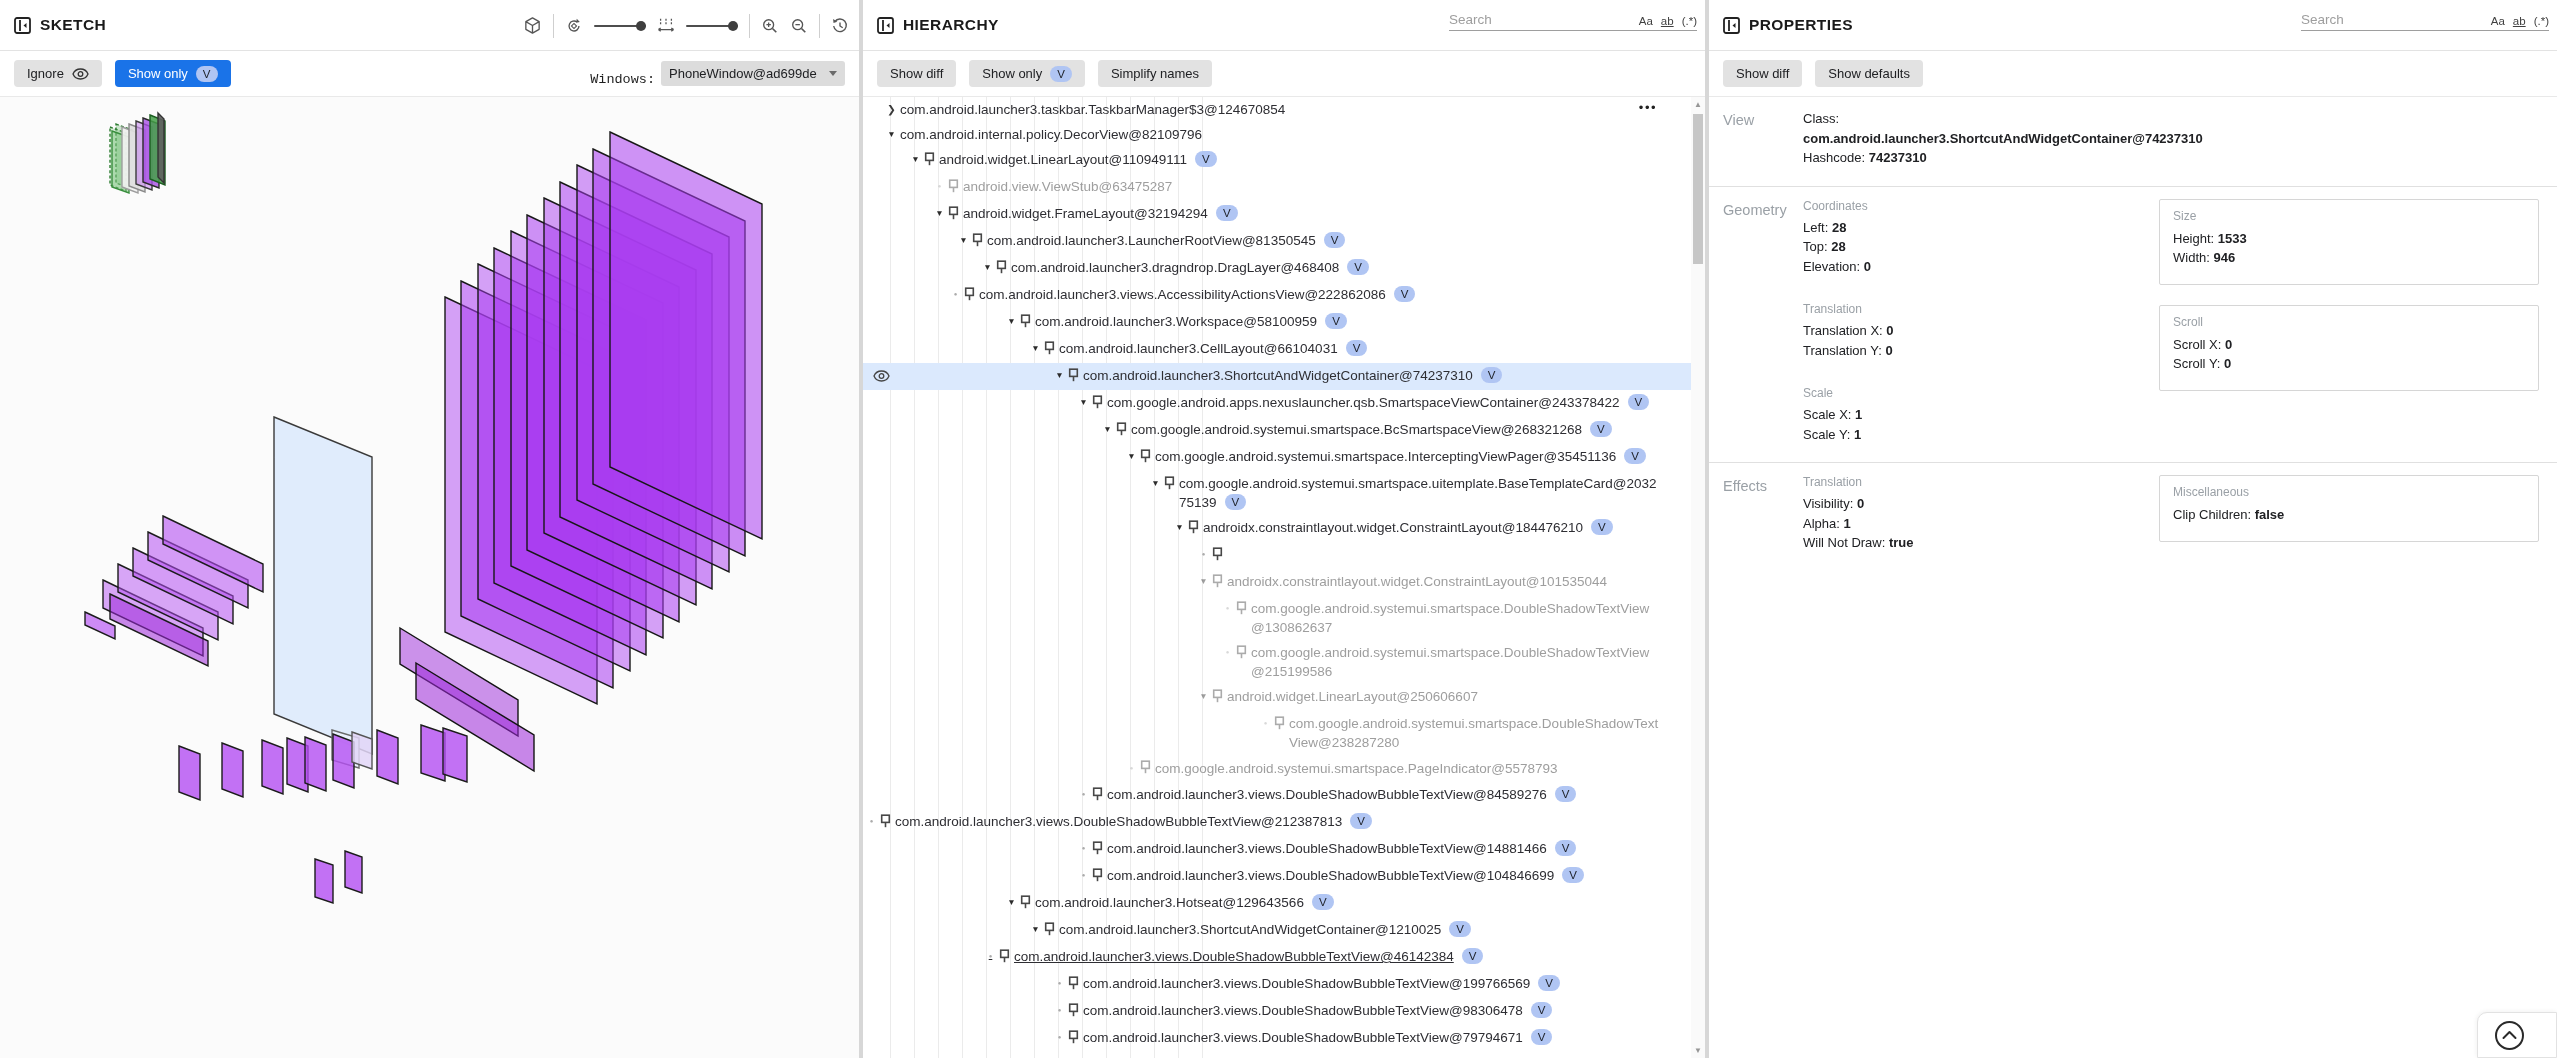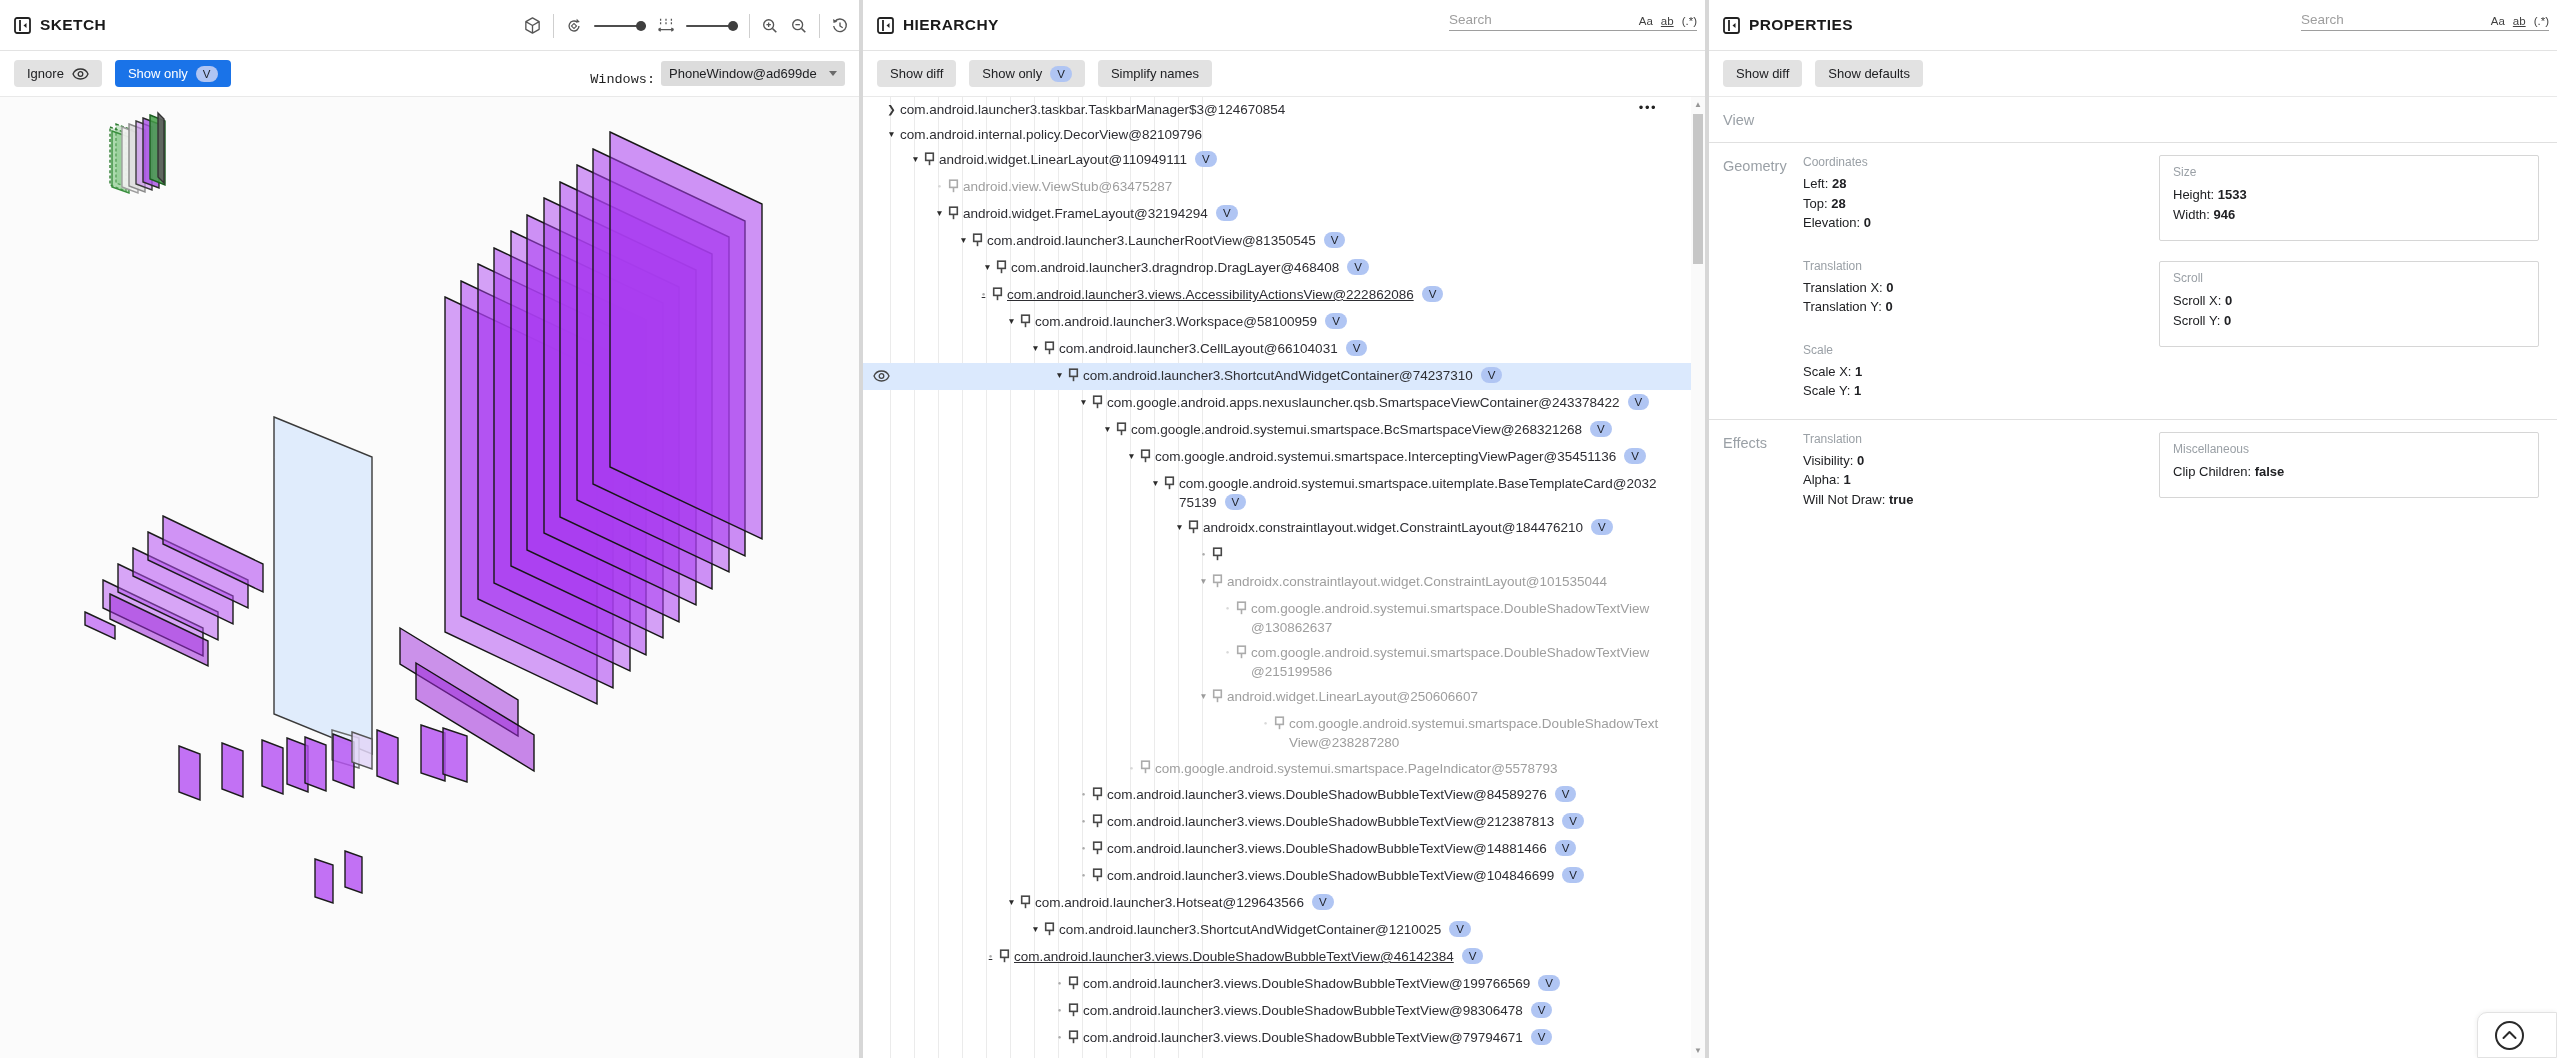--- a/index.html
+++ b/index.html
@@ -315,21 +315,21 @@
           <span class="tlabel">com.android.launcher3.LauncherRootView@81350545<span class="badge">V</span></span>
         </div>
         <div class="trow" style="padding-left: 116px;">
           <span class="arw expanded">▼</span>
           <span class="pin"><svg width="11" height="14" viewBox="0 0 11 14">
               <rect x="1.7" y="1.2" width="7.6" height="7.2" fill="none" stroke="#474747" stroke-width="1.6"></rect>
               <line x1="5.5" y1="8.4" x2="5.5" y2="13.2" stroke="#474747" stroke-width="1.6"></line>
             </svg></span>
           <span class="tlabel">com.android.launcher3.dragndrop.DragLayer@468408<span class="badge">V</span></span>
         </div>
-        <div class="trow" style="padding-left: 112px; text-decoration: underline;">
+        <div class="trow" style="padding-left: 84px;">
           <span class="arw leaf">●</span>
           <span class="pin"><svg width="11" height="14" viewBox="0 0 11 14">
               <rect x="1.7" y="1.2" width="7.6" height="7.2" fill="none" stroke="#474747" stroke-width="1.6"></rect>
               <line x1="5.5" y1="8.4" x2="5.5" y2="13.2" stroke="#474747" stroke-width="1.6"></line>
             </svg></span>
           <span class="tlabel">com.android.launcher3.views.AccessibilityActionsView@222862086<span class="badge">V</span></span>
         </div>
         <div class="trow" style="padding-left: 140px;">
           <span class="arw expanded">▼</span>
           <span class="pin"><svg width="11" height="14" viewBox="0 0 11 14">
@@ -454,21 +454,21 @@
           <span class="tlabel">com.google.android.systemui.smartspace.PageIndicator@5578793</span>
         </div>
         <div class="trow" style="padding-left: 212px;">
           <span class="arw leaf">●</span>
           <span class="pin"><svg width="11" height="14" viewBox="0 0 11 14">
               <rect x="1.7" y="1.2" width="7.6" height="7.2" fill="none" stroke="#474747" stroke-width="1.6"></rect>
               <line x1="5.5" y1="8.4" x2="5.5" y2="13.2" stroke="#474747" stroke-width="1.6"></line>
             </svg></span>
           <span class="tlabel">com.android.launcher3.views.DoubleShadowBubbleTextView@84589276<span class="badge">V</span></span>
         </div>
-        <div class="trow" style="padding-left: 212px;">
+        <div class="trow" style="">
           <span class="arw leaf">●</span>
           <span class="pin"><svg width="11" height="14" viewBox="0 0 11 14">
               <rect x="1.7" y="1.2" width="7.6" height="7.2" fill="none" stroke="#474747" stroke-width="1.6"></rect>
               <line x1="5.5" y1="8.4" x2="5.5" y2="13.2" stroke="#474747" stroke-width="1.6"></line>
             </svg></span>
           <span class="tlabel">com.android.launcher3.views.DoubleShadowBubbleTextView@212387813<span class="badge">V</span></span>
         </div>
         <div class="trow" style="padding-left: 212px;">
           <span class="arw leaf">●</span>
           <span class="pin"><svg width="11" height="14" viewBox="0 0 11 14">
@@ -562,20 +562,29 @@
       <button class="gbtn">
         <span>Show diff</span>
       </button>
       <button class="gbtn">
         <span>Show defaults</span>
       </button>
     </div>
     <div id="props-body">
         <div class="psec">
           <div class="psec-name">View</div>
+          <div class="psec-cols">
+            <div class="pcol-l">
+              <div class="pgroup">
+                <div class="pline"><span>Class: </span><b>com.android.launcher3.ShortcutAndWidgetContainer@74237310</b></div>
+                <div class="pline"><span>Hashcode: </span><b>74237310</b></div>
+              </div>
+            </div>
+            <div class="pcol-r"></div>
+          </div>
         </div>
         <div class="psec">
           <div class="psec-name">Geometry</div>
           <div class="psec-cols">
             <div class="pcol-l">
               <div class="pgroup">
                 <div class="pgroup-title">Coordinates</div>
                 <div class="pline"><span>Left: </span><b>28</b></div>
                 <div class="pline"><span>Top: </span><b>28</b></div>
                 <div class="pline"><span>Elevation: </span><b>0</b></div>

